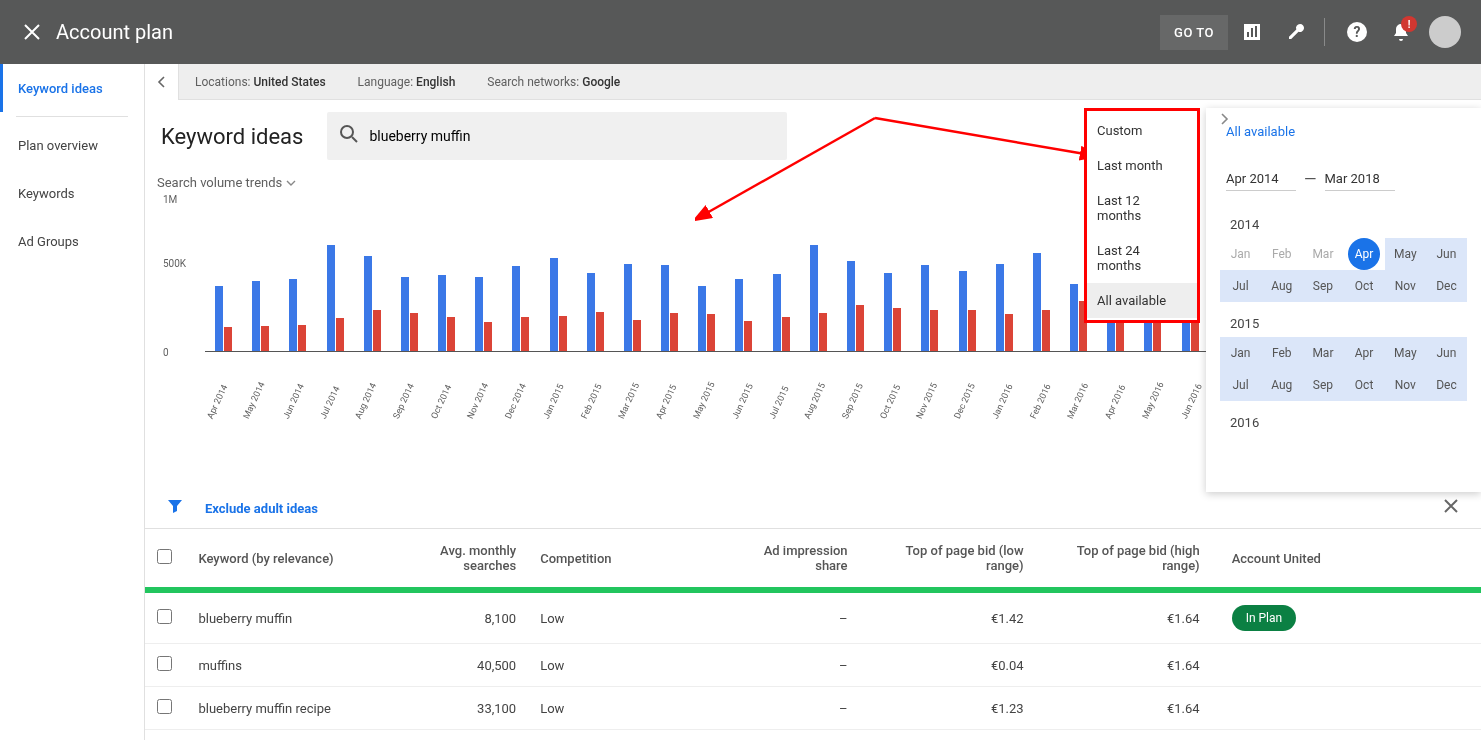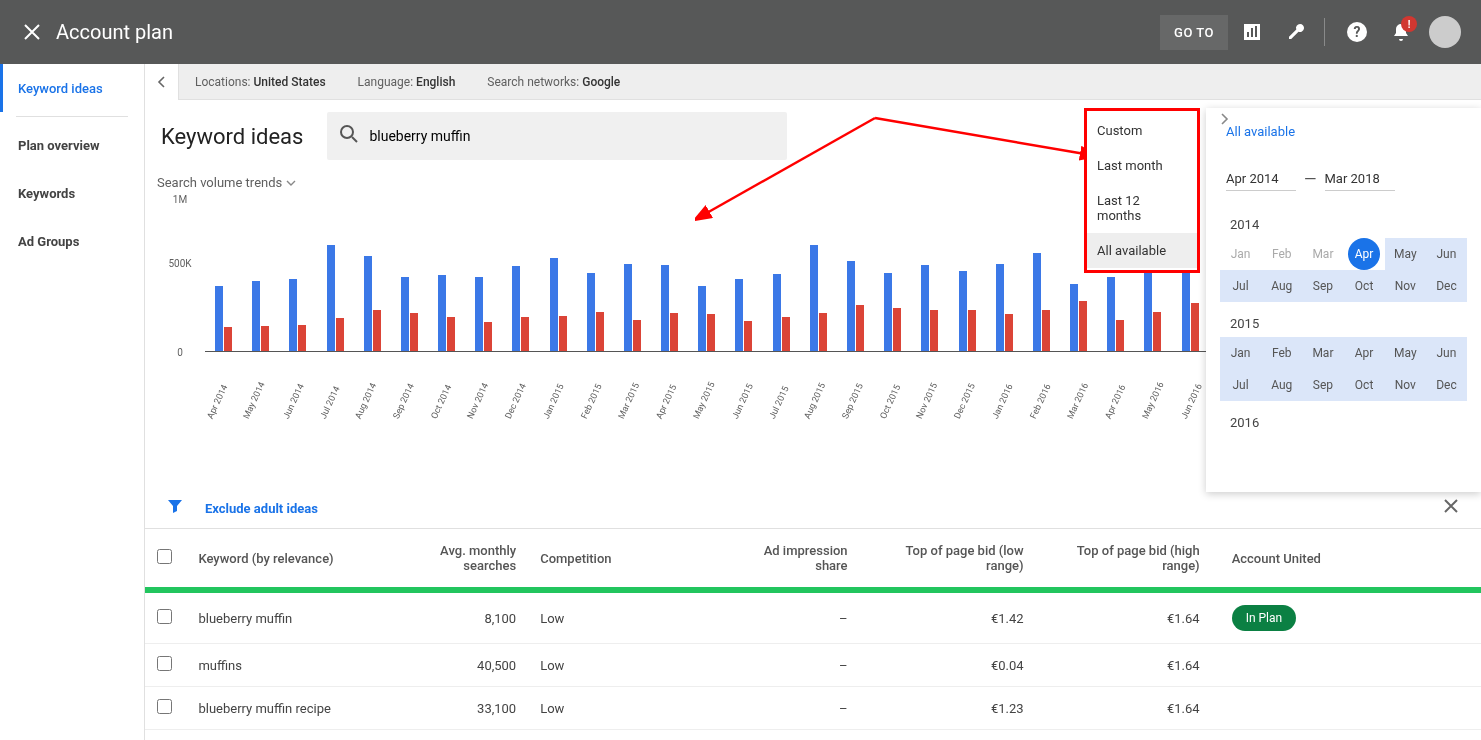--- a/index.html
+++ b/index.html
@@ -12,42 +12,42 @@
   .header-spacer { flex: 1; }
   .goto-btn { background: #676868; color: #fff; border: none; padding: 10px 14px; font-size: 13px; font-weight: 500; cursor: pointer; letter-spacing: .5px; }
   .header-icon { width: 40px; height: 40px; display: flex; align-items: center; justify-content: center; cursor: pointer; margin-left: 4px; color: #fff; }
   .header-sep { width: 1px; height: 28px; background: rgba(255,255,255,.3); margin: 0 8px; }
   .avatar { width: 32px; height: 32px; border-radius: 50%; background: #ccc; margin: 0 8px; }
   .bell-wrap { position: relative; }
   .bell-dot { position: absolute; top: 4px; right: 4px; width: 16px; height: 16px; background: #d13730; border-radius: 50%; display: flex; align-items: center; justify-content: center; font-size: 10px; color: #fff; font-weight: 700; }
 
   
   .sidebar { position: absolute; left: 0; top: 64px; width: 145px; background: #fff; border-right: 1px solid #e0e0e0; height: calc(100% - 64px); }
-  .side-item { height: 48px; display: flex; align-items: center; padding: 0 18px; font-size: 13px; color: #434343; cursor: pointer; font-weight: bold; }
+  .side-item { height: 48px; display: flex; align-items: center; padding: 0 18px; font-size: 13px; color: #434343; cursor: pointer; }
   .side-item.active { color: #1a73e8; font-weight: 500; border-left: 3px solid #1a73e8; padding-left: 15px; }
   .side-sep { height: 1px; background: #e0e0e0; margin: 4px 16px; }
 
   
   .filter-bar { position: absolute; left: 145px; top: 64px; right: 0; height: 36px; background: #eeeeee; border-bottom: 1px solid #e0e0e0; display: flex; align-items: center; font-size: 12px; color: #5f5f5f; }
   .collapse-btn { width: 34px; height: 36px; display: flex; align-items: center; justify-content: center; background: #fff; border-right: 1px solid #e0e0e0; cursor: pointer; }
   .filter-seg { padding: 0 16px; }
   .filter-seg b { color: #333; font-weight: 500; }
 
   
   .main-row { position: absolute; left: 145px; top: 100px; right: 0; height: 72px; display: flex; align-items: center; padding: 0 16px; }
   .page-title { font-size: 22px; font-weight: 400; color: #222; margin-right: 24px; }
   .search-box { display: flex; align-items: center; background: #f0f0f0; border-radius: 2px; height: 48px; width: 460px; padding: 0 12px; }
   .search-box input { border: none; background: transparent; outline: none; font-size: 14px; width: 100%; margin-left: 10px; }
   .download-link { margin-left: auto; color: #1a73e8; font-weight: 500; font-size: 13px; letter-spacing: .5px; cursor: pointer; }
 
   
   .chart-wrap { position: absolute; left: 145px; top: 172px; right: 0; padding: 0 12px; }
   .chart-title { font-size: 13px; color: #5f5f5f; margin-bottom: 8px; display: inline-flex; align-items: center; cursor: pointer; }
   .chart-area { position: relative; height: 170px; }
-  .ylabel { position: absolute; font-size: 10px; color: #5f5f5f; right: calc(100% - 40px); text-align: center; width: 34px; }
+  .ylabel { position: absolute; font-size: 10px; color: #5f5f5f; right: calc(100% - 40px); text-align: left; width: 34px; }
   .bars { position: absolute; left: 48px; right: 0; bottom: 16px; top: 0; display: flex; align-items: flex-end; }
   .bar-grp { display: flex; align-items: flex-end; gap: 1px; justify-content: center; flex: 1; }
   .bar-blue { width: 8px; background: #3b78e7; }
   .bar-red { width: 8px; background: #db4437; }
   .baseline { position: absolute; left: 48px; right: 0; bottom: 16px; height: 1px; background: #555; }
   .xlabels { position: absolute; left: 48px; right: 0; bottom: -52px; display: flex; }
   .xlabel { flex: 1; font-size: 9px; color: #5f5f5f; white-space: nowrap; }
   .xlabel span { display: inline-block; transform: rotate(-65deg); transform-origin: top left; position: relative; top: 6px; }
 
   
@@ -359,20 +359,21 @@
         <div class="xlabel"><span>Dec 2016</span></div>
         <div class="xlabel"><span>Jan 2017</span></div>
       </div>
   </div>
 </div>
 
 <div class="range-popup" id="range-popup">
     <div class="range-opt">Custom</div>
     <div class="range-opt">Last month</div>
     <div class="range-opt">Last 12 months</div>
+    <div class="range-opt">Last 24 months</div>
     <div class="range-opt sel">All available</div>
   </div>
 
 <div class="date-panel">
   <div class="date-head">
     <span class="date-all">All available</span>
   </div>
   <div class="date-nav">
     <div class="chev"></div>
     <div class="chev">

